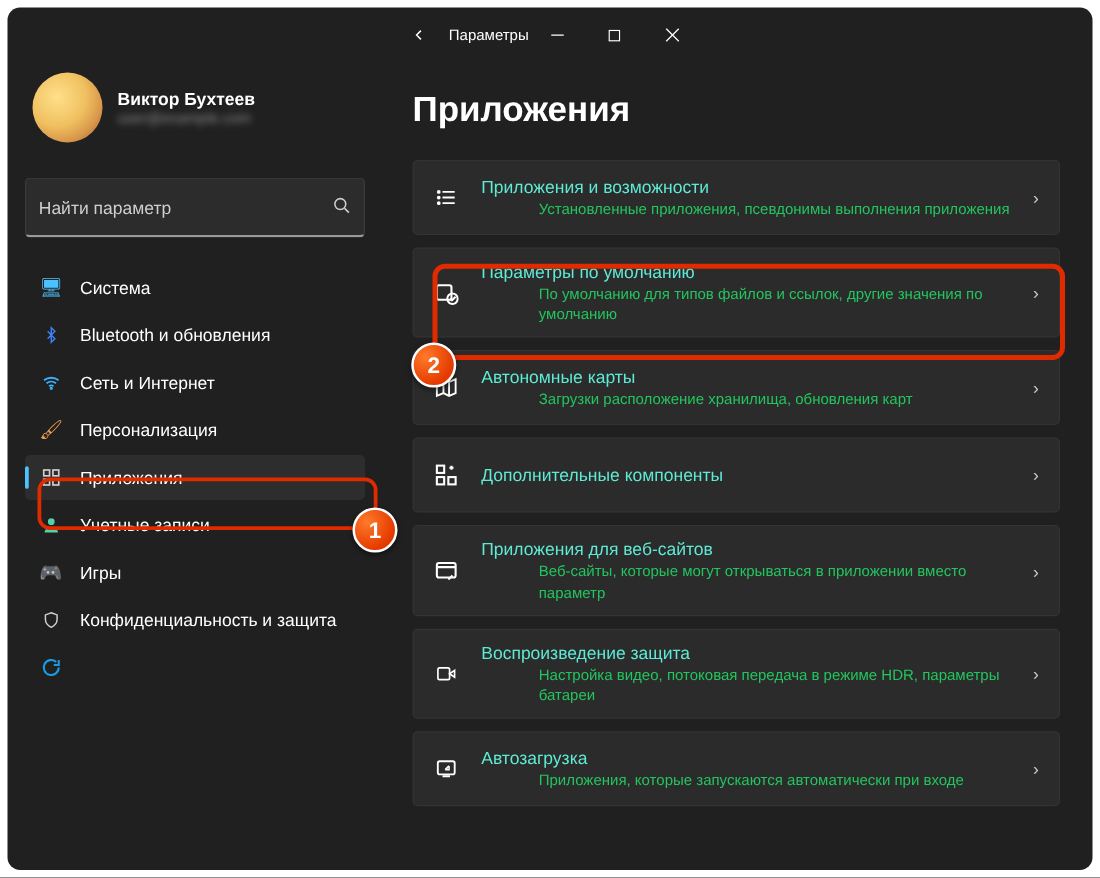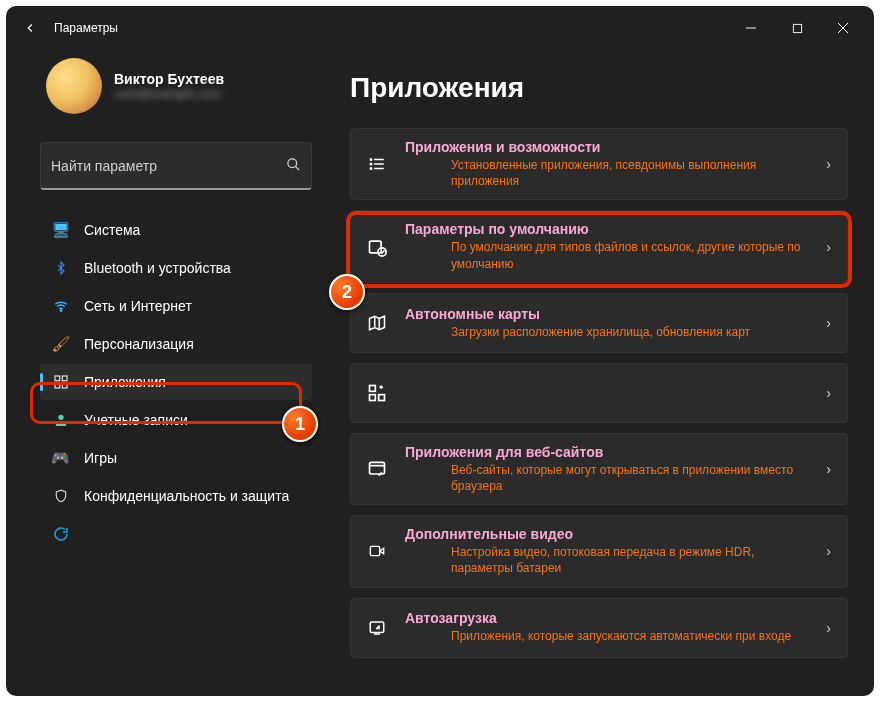--- a/index.html
+++ b/index.html
@@ -13,20 +13,21 @@
   .window {
     width: 868px;
     height: 690px;
     background: #202020;
     border-radius: 10px;
     color: #fff;
     display: flex;
     flex-direction: column;
     overflow: hidden;
     position: relative;
+    align-items: center;
   }
   
   .titlebar {
     height: 44px;
     display: flex;
     align-items: center;
     padding: 0 8px;
     color: #fff;
   }
   .titlebar .back {
@@ -44,21 +45,20 @@
     display:flex;
     padding: 0 0 0 0;
     overflow:hidden;
   }
   .sidebar {
     width: 300px;
     padding: 4px 14px 17px 14px;
     display:flex;
     flex-direction:column;
     gap: 4px;
-    margin-left: 20px;
   }
   .profile {
     display:flex;
     align-items:center;
     gap: 12px;
     padding: 4px 6px 10px 6px;
   }
   .avatar {
     width: 56px; height:56px; border-radius:50%;
     background: radial-gradient(circle at 35% 35%, #ffe08a 0%, #f0c060 45%, #d9974b 70%, #8e5a2e 100%);
@@ -141,22 +141,22 @@
     min-height: 60px;
     display:flex;
     align-items:center;
     padding: 10px 16px 10px 14px;
     gap: 16px;
   }
   .card .cicon {
     width: 24px; display:flex; justify-content:center; color:#fff; font-size:18px;
   }
   .card .ctext { flex:1; }
-  .card .ctitle { font-size: 14px; color:#f9a8d4;font-weight:bold; }
-  .card .csub { font-size: 12px; color:#f97316; margin-top:2px; line-height:1.35;margin-left:46px; }
+  .card .ctitle { font-size: 14px; color:#5eead4; }
+  .card .csub { font-size: 12px; color:#22c55e; margin-top:2px; line-height:1.35;margin-left:46px; }
   .card .chev { color:#cfcfcf; font-size:14px; }
 
   
   .hl-apps {
     position:absolute;
     left: 24px; top: 376px;
     width: 272px; height: 42px;
     border: 3px solid #e02a00;
     border-radius: 10px;
     pointer-events:none;
@@ -238,21 +238,21 @@
         <div class="nav-item">
           <span class="nav-ic ic-sys">🖥</span>
           <span>Система</span>
         </div>
         <div class="nav-item">
           <span class="nav-ic ic-bt">
             <svg width="14" height="16" viewBox="0 0 24 24" fill="none" stroke="#3b82f6" stroke-width="2">
                 <path d="M7 7l10 10-5 5V2l5 5L7 17"></path>
               </svg>
           </span>
-          <span>Bluetooth и устройства</span>
+          <span>Bluetooth и обновления</span>
         </div>
         <div class="nav-item">
           <span class="nav-ic ic-net">
             <svg width="16" height="14" viewBox="0 0 24 24" fill="none" stroke="#3ab0ff" stroke-width="2.5">
                 <path d="M2 9a16 16 0 0 1 20 0"></path>
                 <path d="M5.5 13a10.5 10.5 0 0 1 13 0"></path>
                 <path d="M9 17a5 5 0 0 1 6 0"></path>
                 <circle cx="12" cy="20" r="1" fill="#3ab0ff"></circle>
               </svg>
           </span>
@@ -329,21 +329,21 @@
         <div class="card">
           <div class="cicon">
             <svg width="20" height="20" viewBox="0 0 24 24" fill="none" stroke="#fff" stroke-width="2">
                 <rect x="3" y="5" width="14" height="14" rx="2"></rect>
                 <circle cx="18" cy="18" r="5"></circle>
                 <path d="M16 18l1.5 1.5L21 16"></path>
               </svg>
           </div>
           <div class="ctext">
             <div class="ctitle">Параметры по умолчанию</div>
-            <div class="csub">По умолчанию для типов файлов и ссылок, другие которые по умолчанию</div>
+            <div class="csub">По умолчанию для типов файлов и ссылок, другие значения по умолчанию</div>
           </div>
           <div class="chev">›</div>
         </div>
 
         <div class="card">
           <div class="cicon">
             <svg width="20" height="18" viewBox="0 0 24 24" fill="none" stroke="#fff" stroke-width="2">
                 <polygon points="2,6 9,3 15,6 22,3 22,18 15,21 9,18 2,21"></polygon>
                 <line x1="9" y1="3" x2="9" y2="18"></line>
                 <line x1="15" y1="6" x2="15" y2="21"></line>
@@ -359,48 +359,49 @@
         <div class="card">
           <div class="cicon">
             <svg width="20" height="20" viewBox="0 0 24 24" fill="none" stroke="#fff" stroke-width="2">
                 <rect x="3" y="3" width="7" height="7"></rect>
                 <rect x="14" y="14" width="7" height="7"></rect>
                 <path d="M17 3v4M15 5h4"></path>
                 <rect x="3" y="14" width="7" height="7"></rect>
               </svg>
           </div>
           <div class="ctext">
+            <div class="ctitle">Дополнительные компоненты</div>
           </div>
           <div class="chev">›</div>
         </div>
 
         <div class="card">
           <div class="cicon">
             <svg width="20" height="20" viewBox="0 0 24 24" fill="none" stroke="#fff" stroke-width="2">
                 <rect x="3" y="4" width="18" height="14" rx="2"></rect>
                 <line x1="3" y1="8" x2="21" y2="8"></line>
                 <path d="M14 20l4-4"></path>
               </svg>
           </div>
           <div class="ctext">
             <div class="ctitle">Приложения для веб-сайтов</div>
-            <div class="csub">Веб-сайты, которые могут открываться в приложении вместо браузера</div>
+            <div class="csub">Веб-сайты, которые могут открываться в приложении вместо параметр</div>
           </div>
           <div class="chev">›</div>
         </div>
 
         <div class="card">
           <div class="cicon">
             <svg width="20" height="16" viewBox="0 0 24 24" fill="none" stroke="#fff" stroke-width="2">
                 <rect x="2" y="5" width="14" height="14" rx="2"></rect>
                 <polygon points="22,8 16,12 22,16"></polygon>
               </svg>
           </div>
           <div class="ctext">
-            <div class="ctitle">Дополнительные видео</div>
+            <div class="ctitle">Воспроизведение защита</div>
             <div class="csub">Настройка видео, потоковая передача в режиме HDR, параметры батареи</div>
           </div>
           <div class="chev">›</div>
         </div>
 
         <div class="card">
           <div class="cicon">
             <svg width="20" height="18" viewBox="0 0 24 24" fill="none" stroke="#fff" stroke-width="2">
                 <rect x="3" y="4" width="18" height="14" rx="2"></rect>
                 <path d="M8 20h8"></path>

